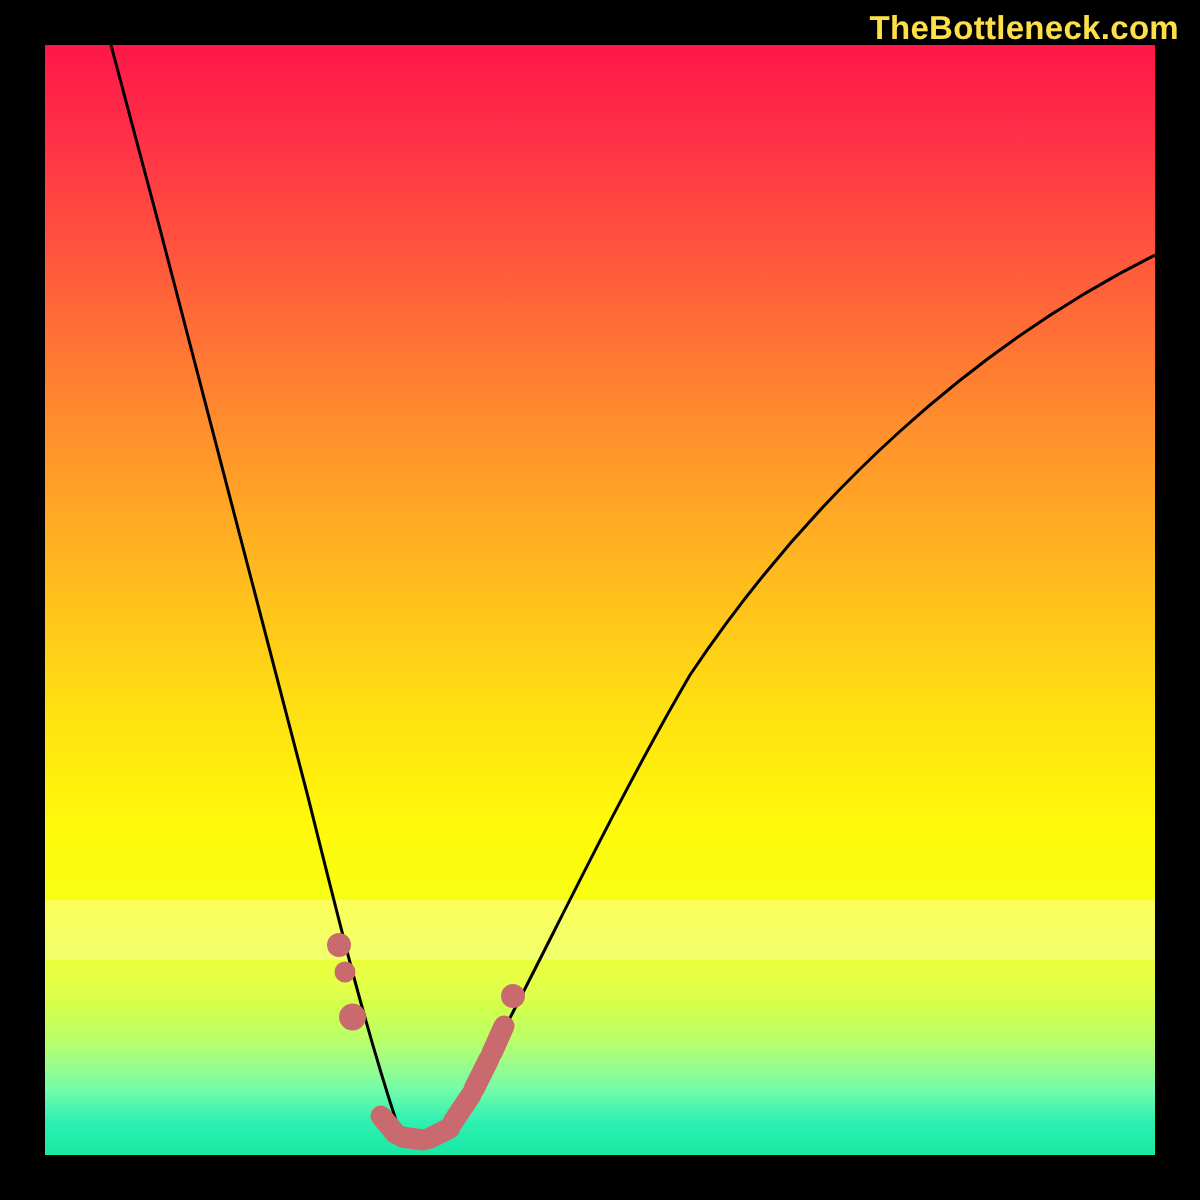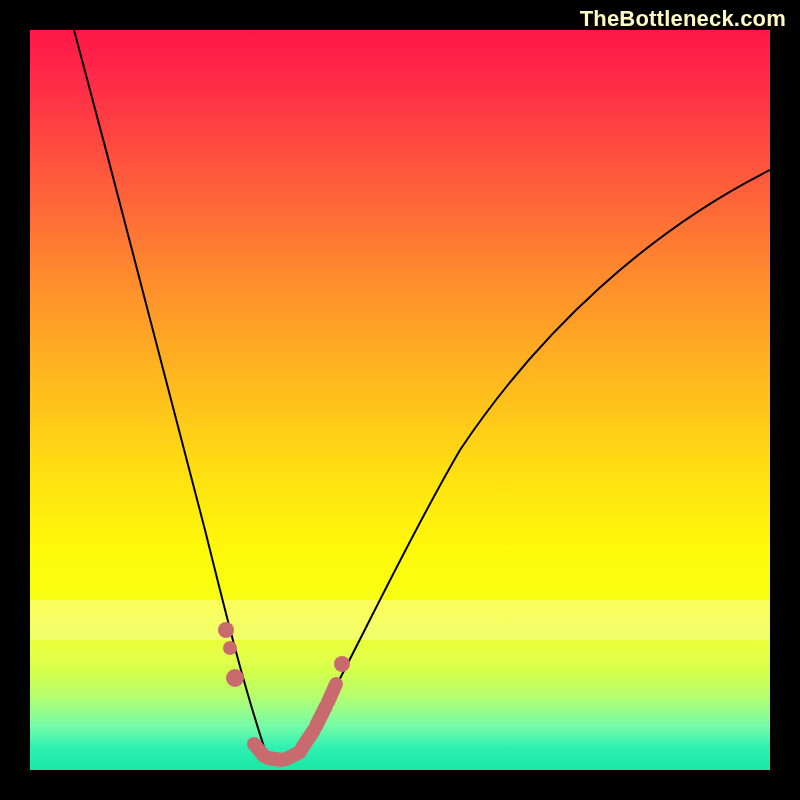--- a/index.html
+++ b/index.html
@@ -32,21 +32,21 @@
       #18e8a2 100%
     );
   }
   .watermark {
     position: absolute;
     top: 6px;
     right: 14px;
     font-family: Arial, Helvetica, sans-serif;
     font-size: 22px;
     font-weight: 600;
-    color: #fef9c3;
+    color: #fde047;
     letter-spacing: 0.2px;
     user-select: none;
   }
   svg.curve {
     position: absolute;
     left: 0;
     top: 0;
     width: 740px;
     height: 740px;
   }

